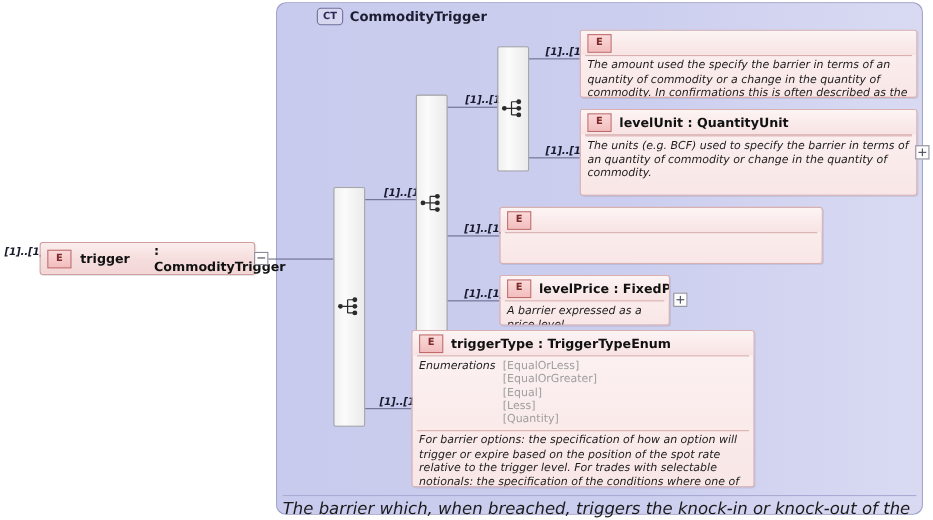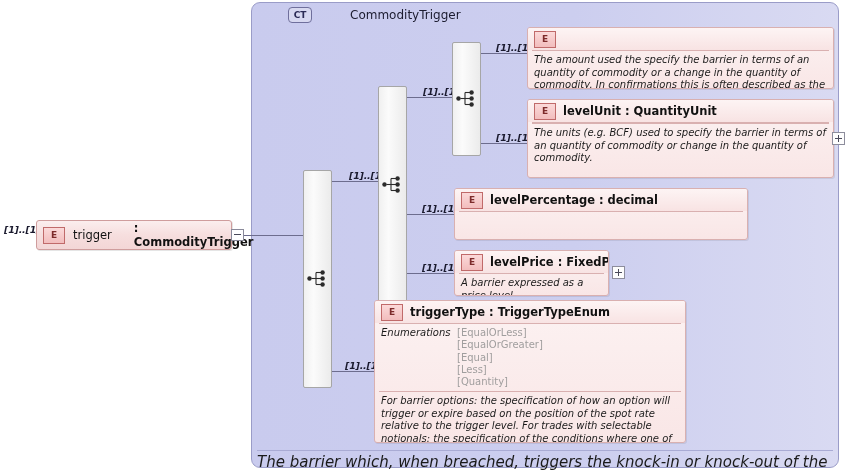--- a/index.html
+++ b/index.html
@@ -21,21 +21,21 @@
     border:1px solid #9a9cc8;
     border-radius:9px;
     box-sizing:border-box;
   }
   #ct-header{left:249px;top:6px;height:18px;display:flex;align-items:center;gap:6px;padding-left:39px;}
   .ct-badge{
     width:22px;height:14px;border:1px solid #6f6f9c;border-radius:4px;
     background:#d7d8f0;color:#2b2b55;font-size:9px;font-weight:bold;
     display:flex;align-items:center;justify-content:center;letter-spacing:0px;
   }
-  #ct-title{font-size:12px;font-weight:normal;color:#1c1c30;margin-left:32px;}
+  #ct-title{font-size:12px;font-weight:bold;color:#1c1c30;}
 
   
   #ct-annot{
     left:257px;top:450px;width:576px;height:15px;
     font-style:italic;font-size:15px;color:#1a1a1a;
     border-top:1px solid #a9abd4;
     padding-top:2px;box-sizing:border-box;
     background:transparent;
   }
 
@@ -48,21 +48,21 @@
     box-shadow:1px 1px 0 rgba(0,0,0,.10);
     box-sizing:border-box;
     display:flex;align-items:center;padding-left:6px;gap:8px;
   }
   .e-badge{
     width:20px;height:15px;border:1px solid #c06a6a;
     background:linear-gradient(to bottom,#fbd9d9,#f2bdbd);
     color:#7d2b2b;font-size:9px;font-weight:bold;
     display:flex;align-items:center;justify-content:center;flex:none;
   }
-  #root-name{font-size:11.5px;font-weight:normal;color:#111;}
+  #root-name{font-size:11.5px;font-weight:bold;color:#111;}
   #root-type{font-size:11.5px;font-weight:bold;color:#111;margin-left:14px;}
 
   
   #root-collapse{
     left:231px;top:229px;width:13px;height:12px;
     background:#fff;border:1px solid #8a8a9a;
     box-sizing:border-box;
   }
   #root-collapse:before{
     content:"";position:absolute;left:2px;top:4px;width:7px;height:1px;background:#4a4a5a;
@@ -236,21 +236,20 @@
   </div>
   <div class="ebox-sep"></div>
   <div class="ebox-sep"></div>
   <div class="ebox-body">The units (e.g. BCF) used to specify the barrier in terms of an quantity of commodity or change in the quantity of commodity.</div>
 </div>
 <div class="abs plus" id="plus-levelUnit"></div>
 
 <div class="abs ebox" id="box-levelPercentage">
   <div class="ebox-head">
     <span class="e-badge">E</span>
-    <span class="ebox-title">levelPercentage : decimal</span>
   </div>
   <div class="ebox-sep"></div>
 </div>
 
 <div class="abs ebox" id="box-levelPrice">
   <div class="ebox-head">
     <span class="e-badge">E</span>
     <span class="ebox-title">levelPrice : FixedPrice</span>
   </div>
   <div class="ebox-sep"></div>

